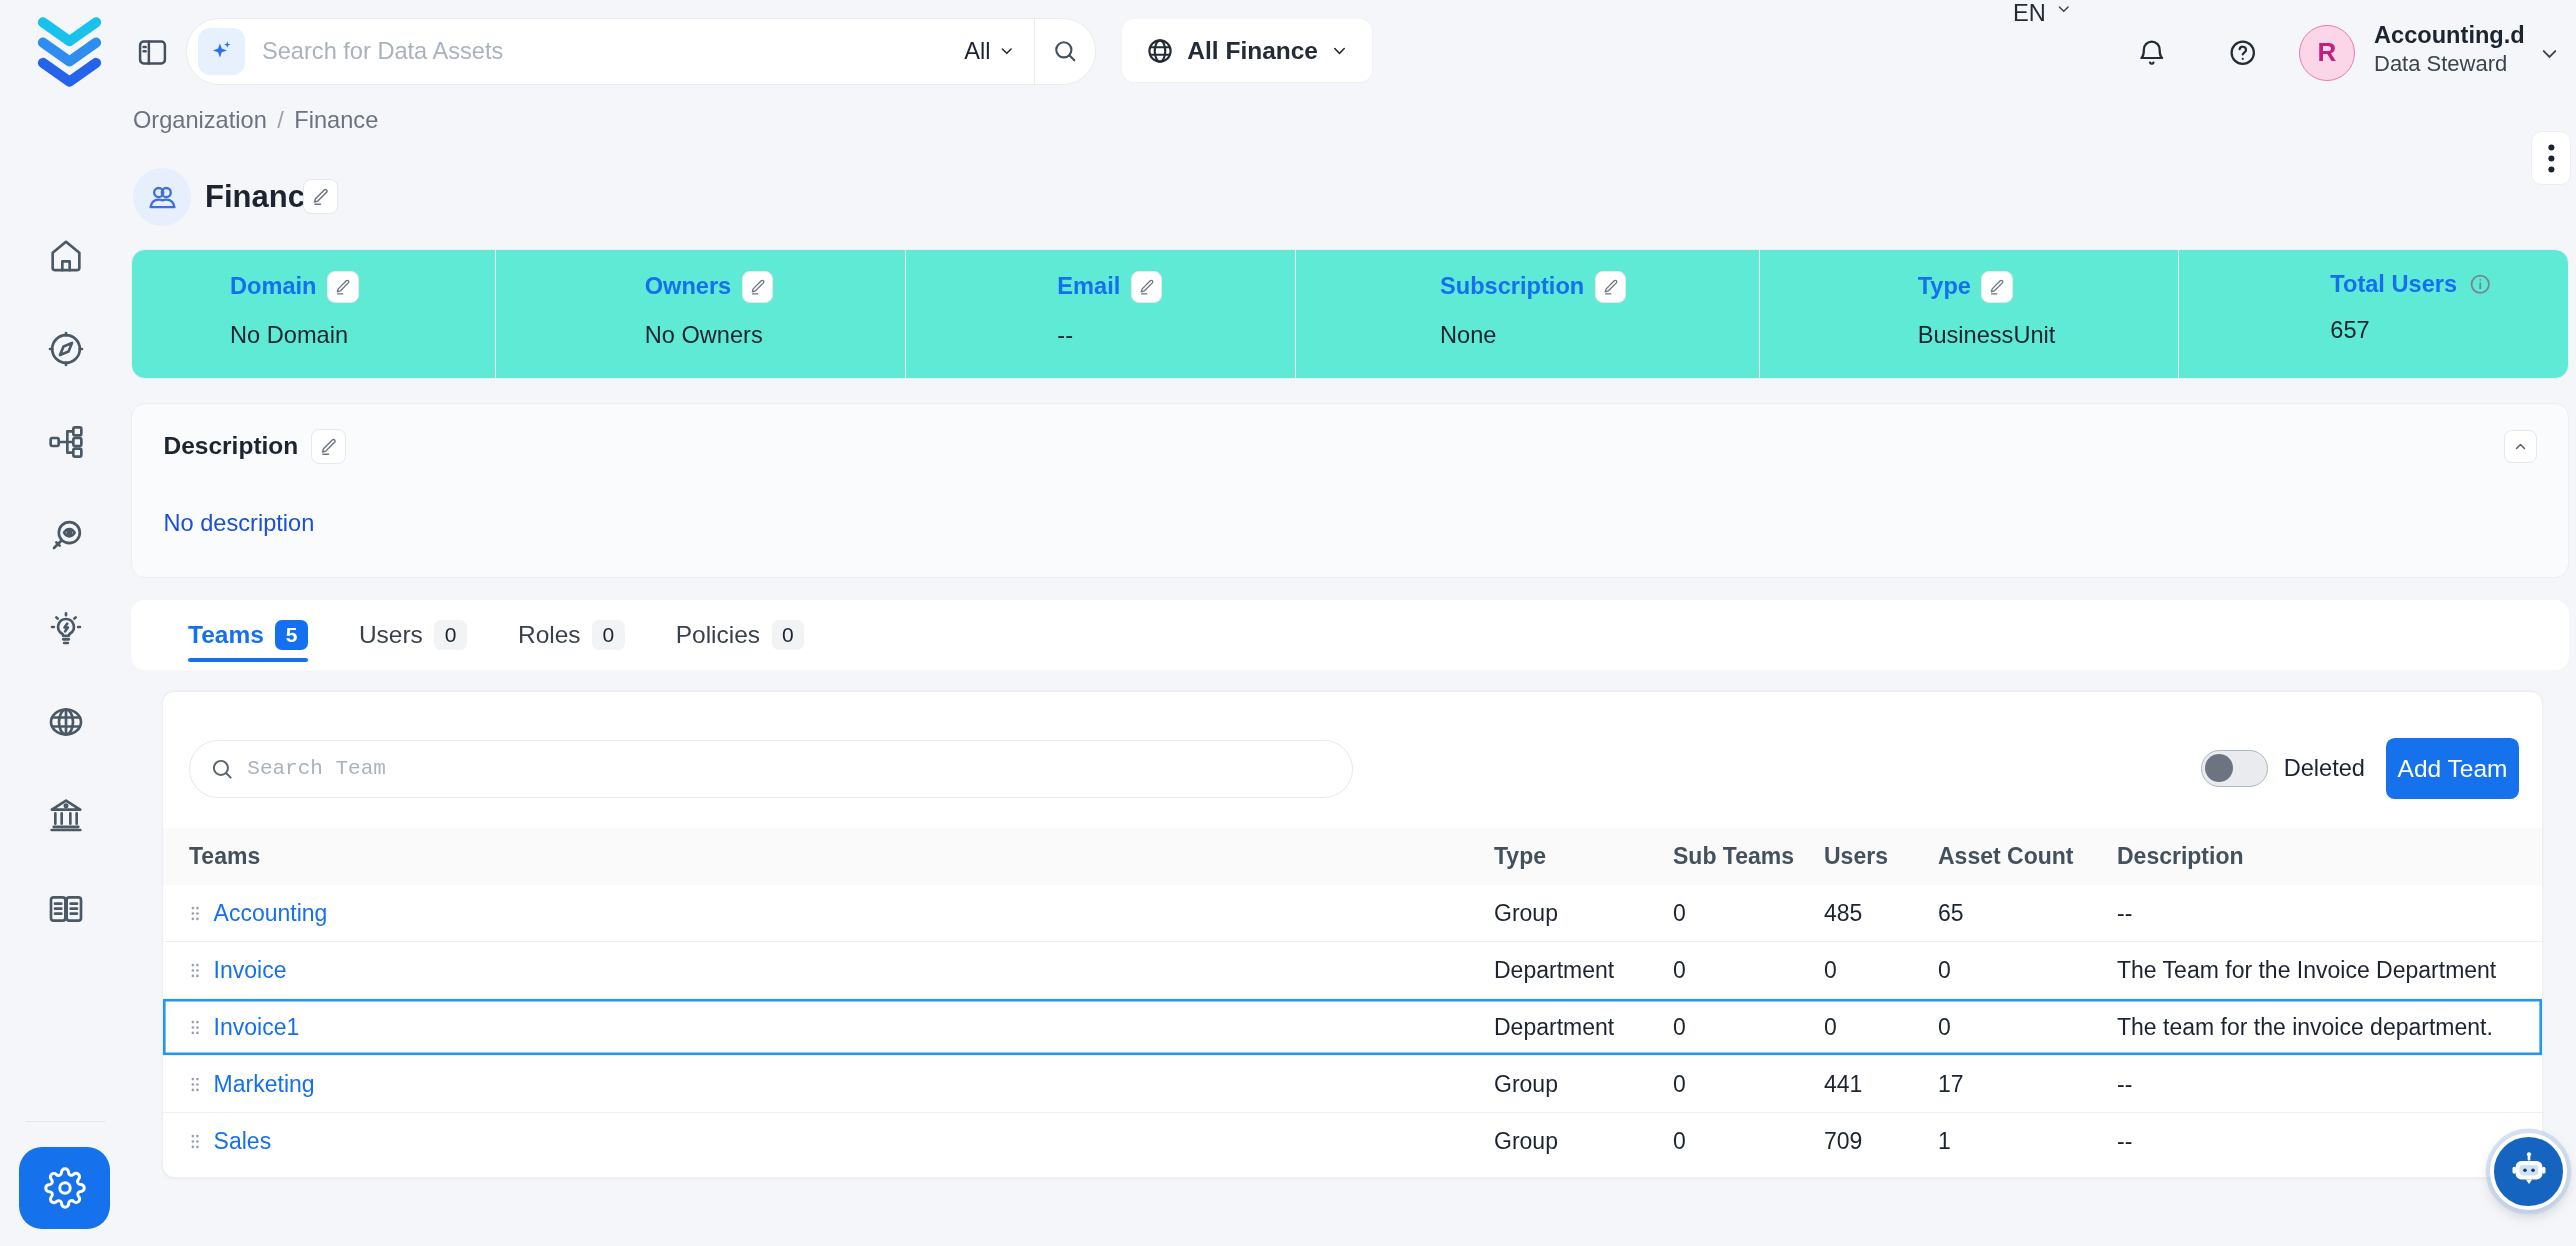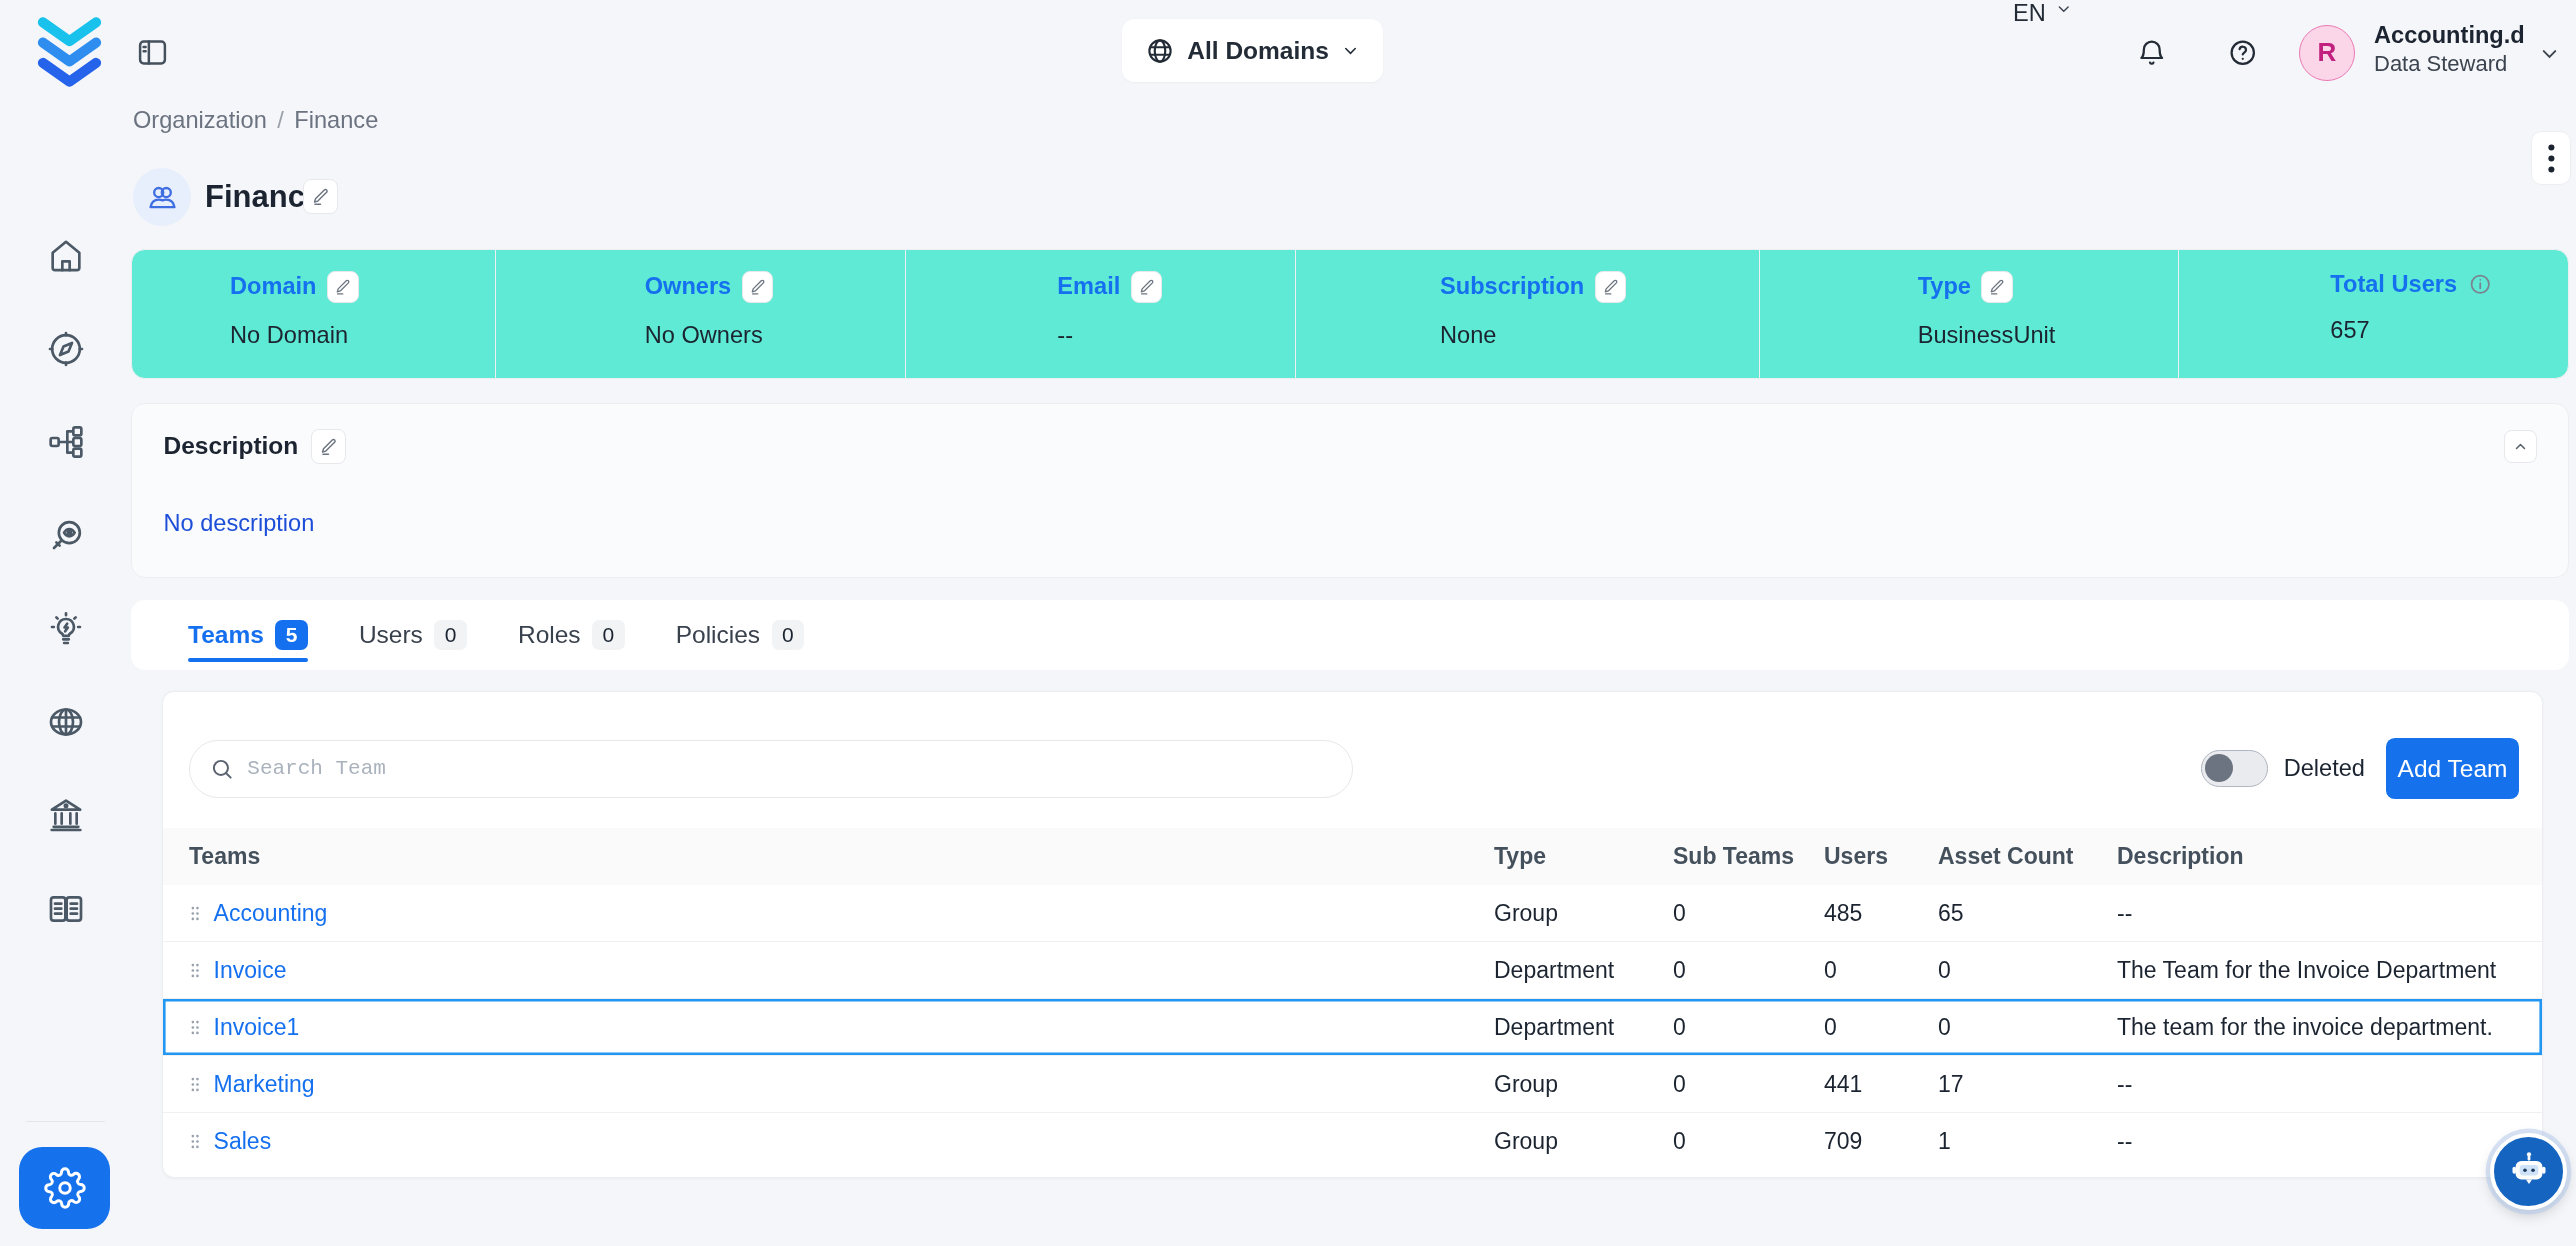--- a/index.html
+++ b/index.html
@@ -103,28 +103,49 @@
       <path d="M7 33 24 45 41 33" stroke="#2563eb" stroke-width="6.5"></path>
     </svg>
   </div>
   <div class="abs panel-btn">
     <svg width="35" height="35" viewBox="0 0 24 24" fill="none" stroke="currentColor" stroke-width="1.7" stroke-linecap="round">
       <rect x="3.5" y="4.5" width="17" height="15" rx="2.5"></rect>
         <path d="M9.5 4.5v15M5.9 8.2h1.4M5.9 11.2h1.4"></path>
     </svg>
   </div>
 
+  <div class="abs searchbar">
+    <span class="spark-badge">
+      <svg width="26" height="26" viewBox="0 0 24 24" fill="#2f6fed">
+        <path d="M11 5l1.7 4.8L17.5 11.5l-4.8 1.7L11 18l-1.7-4.8L4.5 11.5l4.8-1.7Z"></path>
+        <path d="M17.8 3.2l.8 2.1 2.1.8-2.1.8-.8 2.1-.8-2.1-2.1-.8 2.1-.8Z"></path>
+      </svg>
+    </span>
+    <input class="search-input" type="text" placeholder="Search for Data Assets" style="">
+    <span class="scope">
+      <span>All</span>
+      <svg width="17.5" height="17.5" viewBox="0 0 24 24" fill="none" stroke="currentColor" stroke-width="2" stroke-linecap="round">
+          <path d="M6 9.5l6 6 6-6"></path>
+        </svg>
+    </span>
+    <span class="mag-sect">
+      <svg width="28" height="28" viewBox="0 0 24 24" fill="none" stroke="currentColor" stroke-width="1.8" stroke-linecap="round">
+          <circle cx="11" cy="11" r="6.5"></circle>
+          <path d="M15.9 15.9 20 20"></path>
+        </svg>
+    </span>
+  </div>
 
   <div class="abs domains-btn">
     <svg width="30" height="30" viewBox="0 0 24 24" fill="none" stroke="#232b36" stroke-width="1.7">
         <circle cx="12" cy="12" r="8.5"></circle>
         <ellipse cx="12" cy="12" rx="4.2" ry="8.5"></ellipse>
         <path d="M4.3 9h15.4M4.3 15h15.4"></path>
       </svg>
-    <span>All Domains</span>
+    <span>All Finance</span>
     <svg width="19" height="19" viewBox="0 0 24 24" fill="none" stroke="#232b36" stroke-width="2" stroke-linecap="round">
         <path d="M6 9.5l6 6 6-6"></path>
       </svg>
   </div>
 
   <div class="abs lang">
     <span>EN</span>
     <svg width="17.5" height="17.5" viewBox="0 0 24 24" fill="none" stroke="#3c4450" stroke-width="2" stroke-linecap="round">
         <path d="M6 9.5l6 6 6-6"></path>
       </svg>

